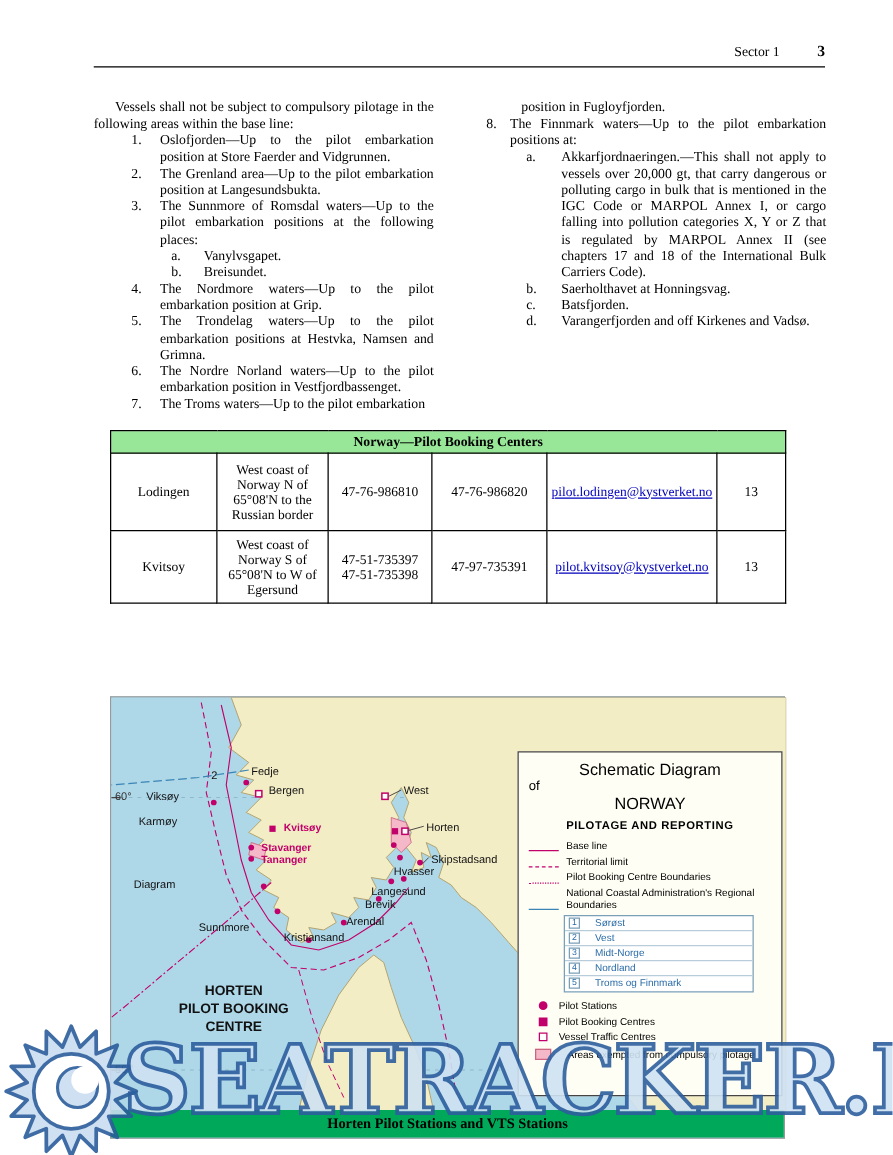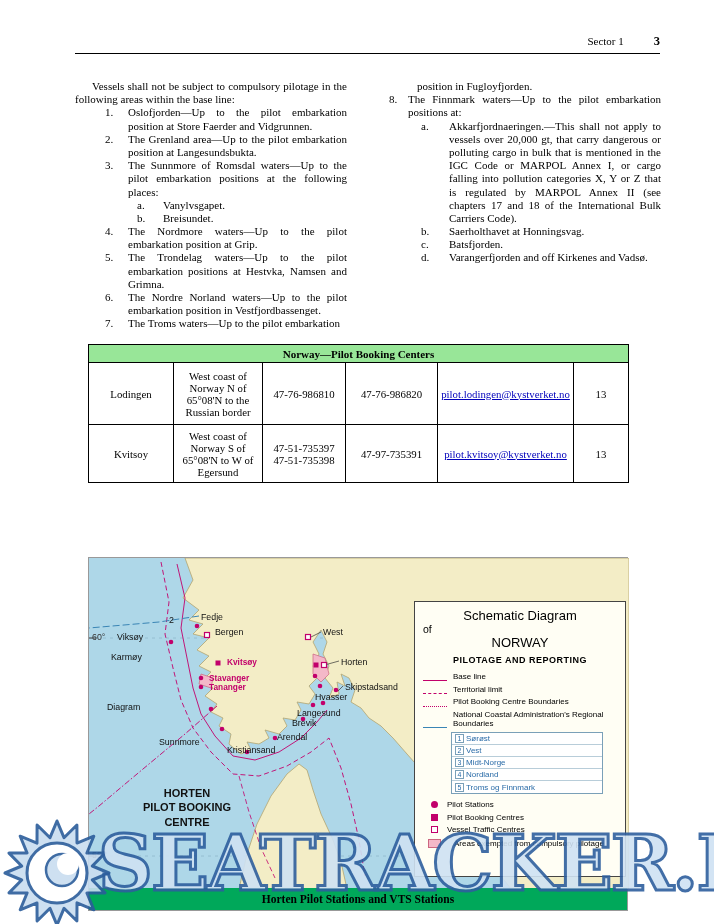--- a/index.html
+++ b/index.html
@@ -52,21 +52,21 @@
   .leg-title{text-align:center;font-weight:normal;font-size:13px}
   .leg-of{text-align:left;font-size:10.5px}
   .leg-sub{text-align:center;font-weight:bold;font-size:9px;letter-spacing:.5px;margin:5px 0 7px}
   .leg-row{display:flex;align-items:flex-end;gap:6px;font-size:8px;line-height:1.15;margin-bottom:3.5px}
   .sym{flex:0 0 24px;height:0;margin-top:4px}
   .line-solid{border-top:1.5px solid #c2006b}
   .line-dash{border-top:1.5px dashed #c2006b}
   .line-dot{border-top:1.5px dotted #c2006b}
   .line-blue{border-top:1.5px solid #3a85b5}
   .regbox{border:1px solid #7aa0b8;margin:4px 0 6px 28px;width:152px;background:#fff}
-  .regrow{display:flex;align-items:flex-end;gap:2px;border-bottom:1px solid #b8cdd9;padding:1px 3px;color:#2b6ca8;font-size:8px;height:12px}
+  .regrow{display:flex;align-items:flex-start;gap:12px;border-bottom:1px solid #b8cdd9;padding:1px 3px;color:#2b6ca8;font-size:8px;height:12px}
   .regrow:last-child{border-bottom:none}
   .regnum{width:9px;height:9px;border:1px solid #7aa0b8;text-align:center;font-size:7px;line-height:8px;background:#fff;flex:0 0 9px}
   .mark-dot{width:7px;height:7px;border-radius:50%;background:#c2006b;margin:0 9px 0 8px;flex:0 0 7px}
   .mark-sq{width:7px;height:7px;background:#c2006b;margin:0 9px 0 8px;flex:0 0 7px}
   .mark-osq{width:7px;height:7px;border:1.5px solid #c2006b;background:#fff;margin:0 9px 0 8px;flex:0 0 7px}
   .markrow{display:flex;align-items:center;font-size:8px;margin-bottom:3.5px}
   .swatch{width:13px;height:9px;background:#f4b8c8;border:1px solid #cc6680;margin:1px 7px 0 5px;flex:0 0 13px}
 
   
   .watermark{position:absolute;left:0;top:820px;width:714px;height:104px;z-index:50;pointer-events:none}

